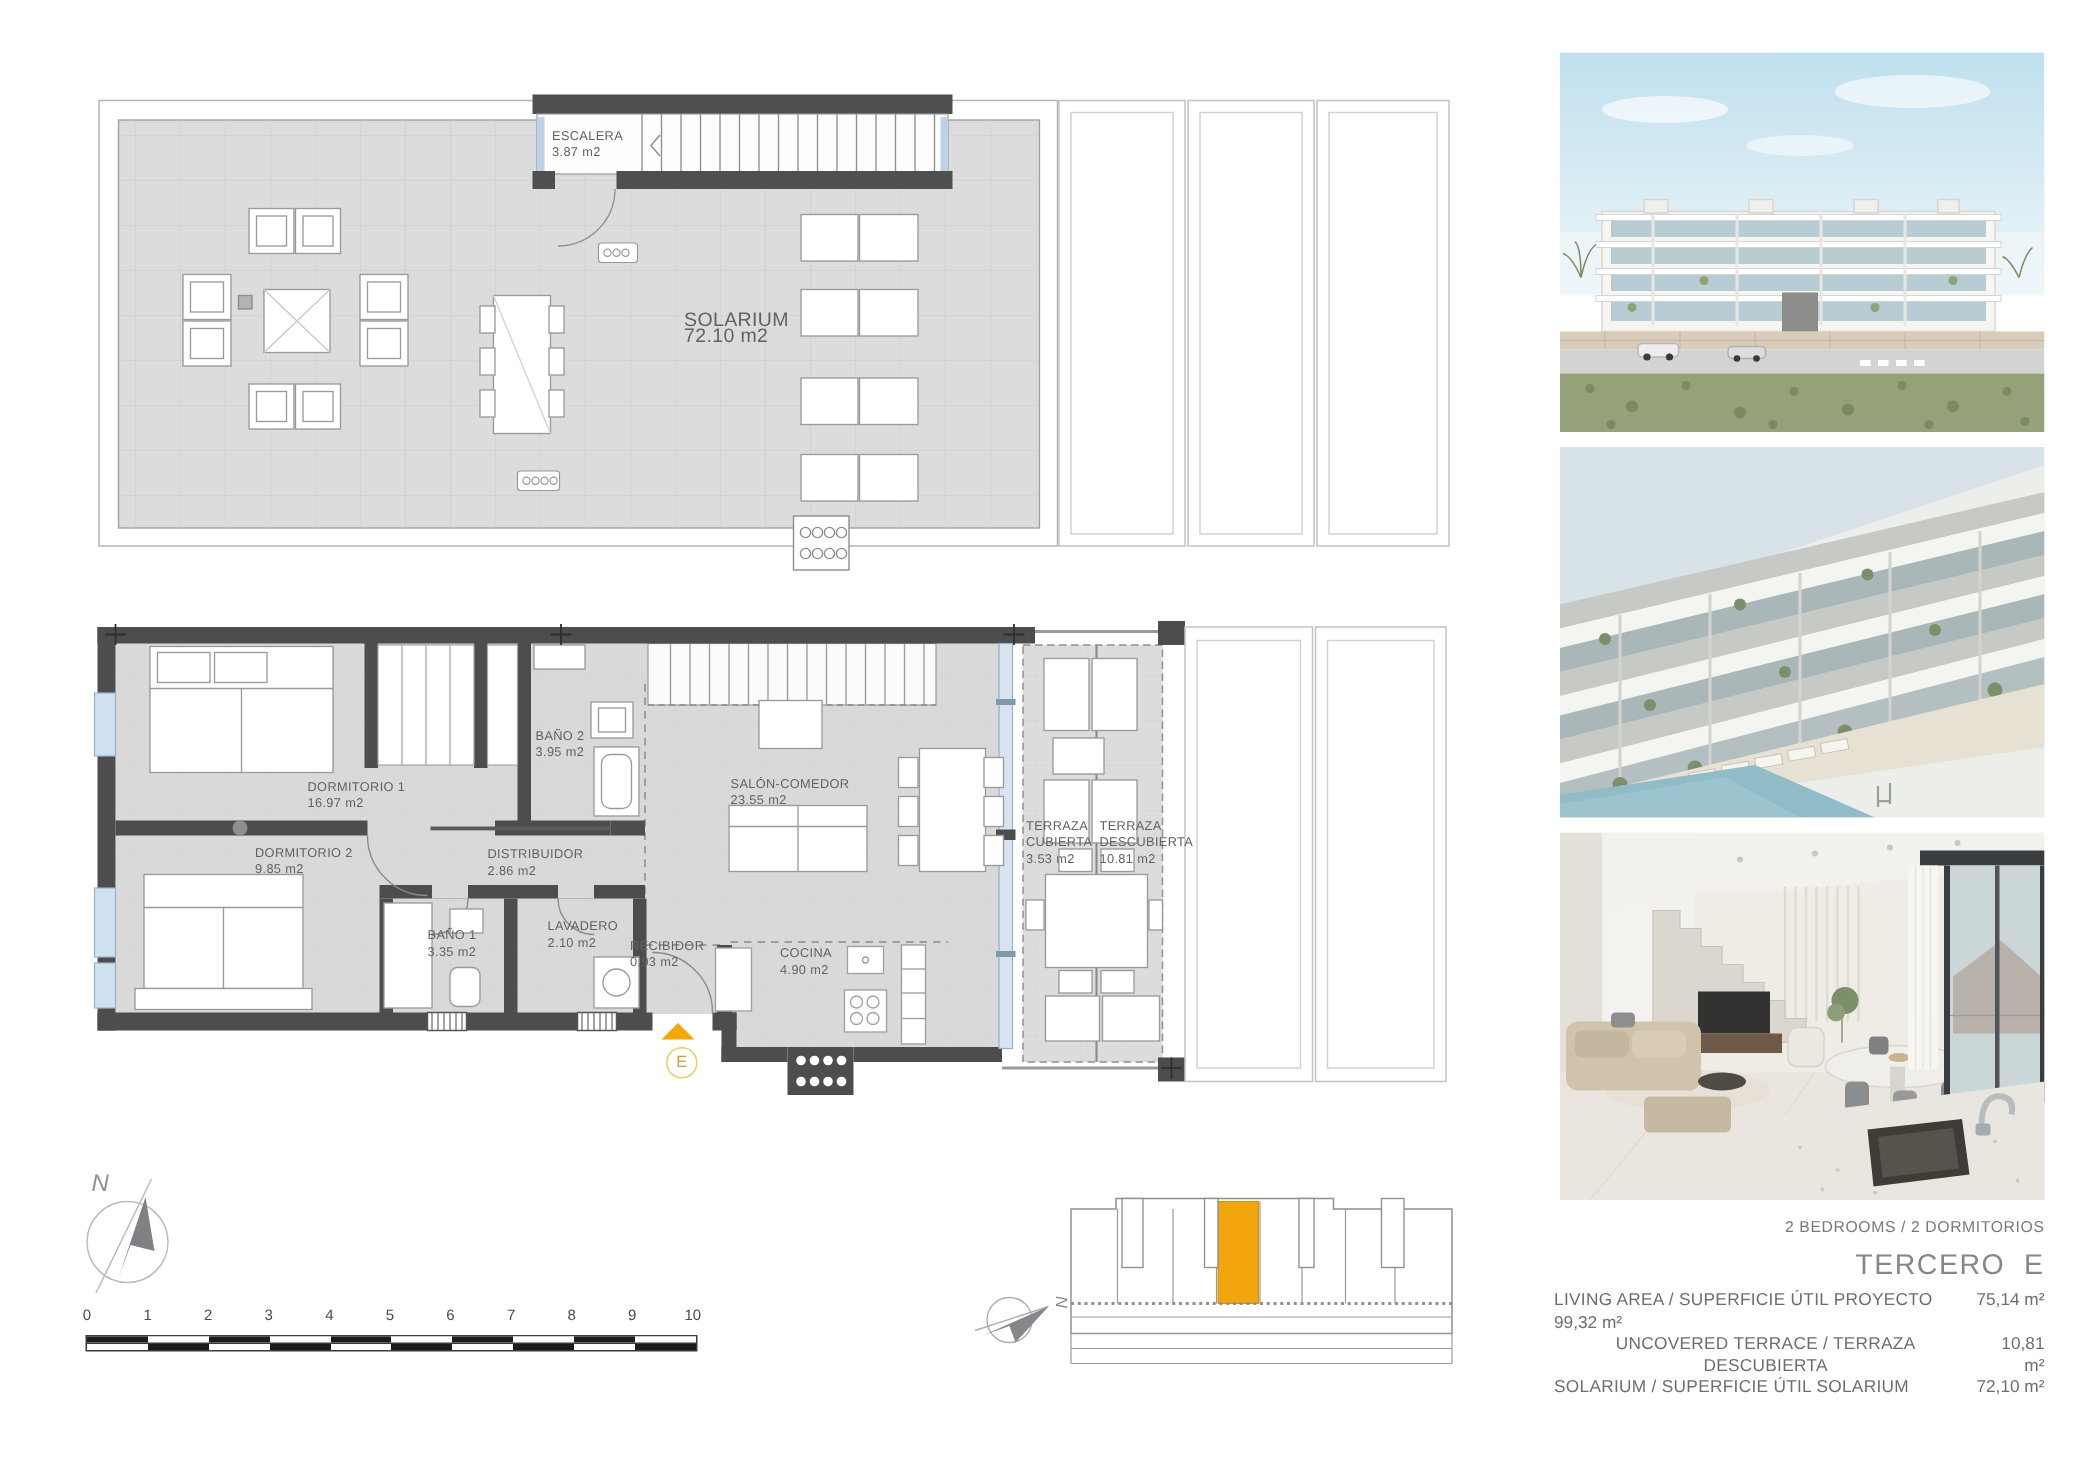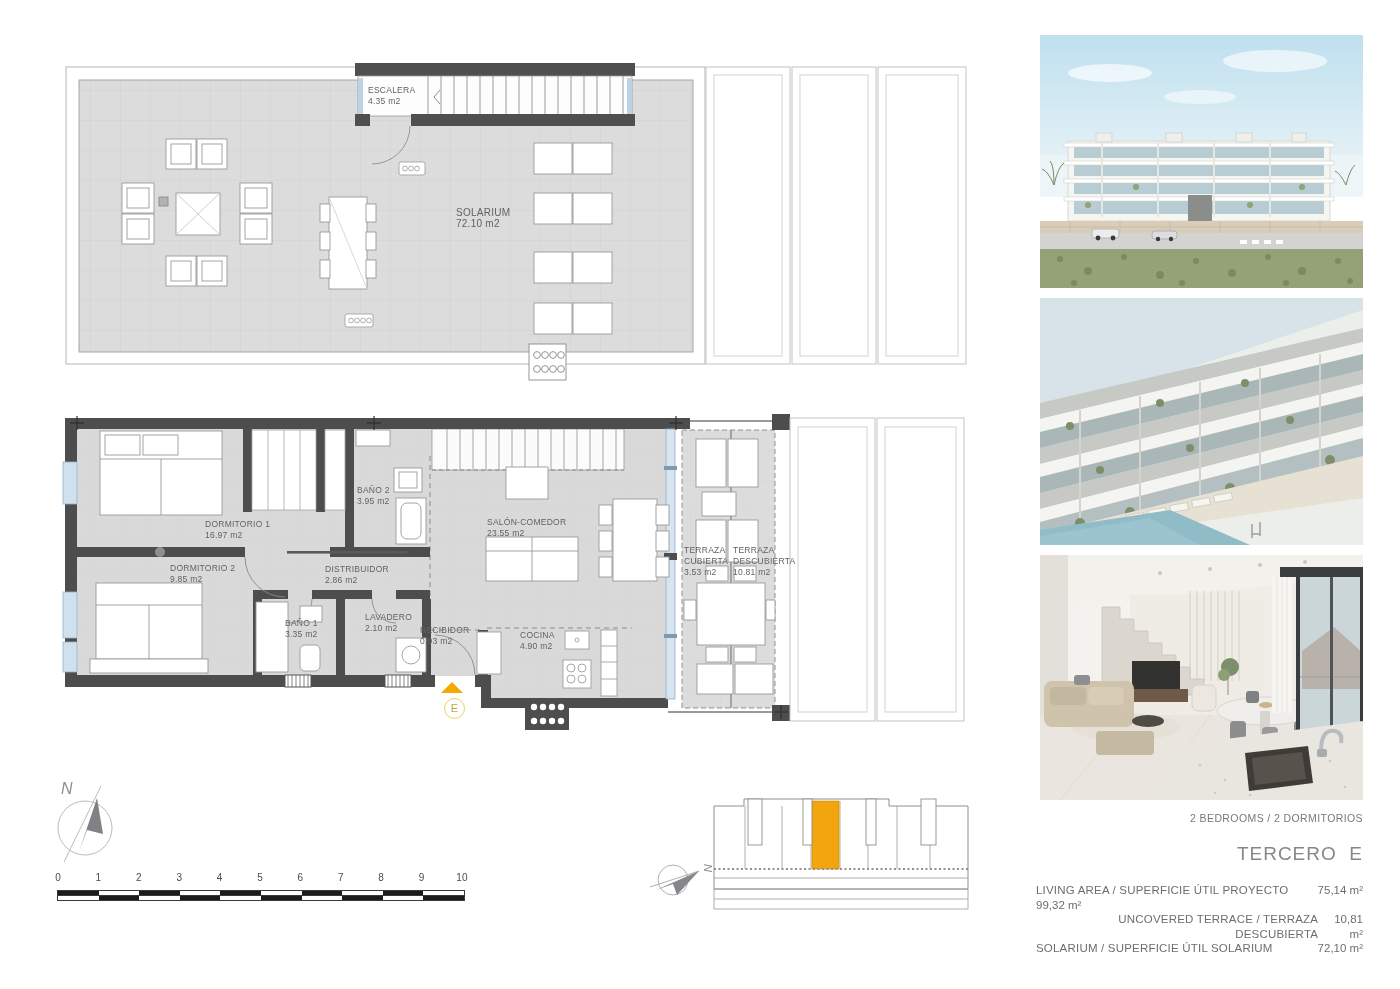--- a/index.html
+++ b/index.html
@@ -19,24 +19,24 @@
   
   .scale-ticks{position:absolute;left:50px;top:872px;width:420px;display:flex;
        justify-content:space-between;font-size:10px;color:#4a4a4a}
   .scale-ticks span{width:16px;text-align:center}
   .scale-bar{position:absolute;left:57px;top:890px;width:406px;border:1px solid #3a3a3a}
   .scale-bar .row{height:4px;background:repeating-linear-gradient(90deg,#1c1c1c 0 40.6px,#ffffff 40.6px 81.2px)}
   .scale-bar .row.off{background:repeating-linear-gradient(90deg,#ffffff 0 40.6px,#1c1c1c 40.6px 81.2px);
        border-top:1px solid #3a3a3a}
   
   .info{position:absolute;left:1036px;top:812px;width:327px;text-align:right}
-  .unit-type{font-size:10.5px;letter-spacing:.4px;color:#77797c;margin-bottom:19px}
-  .sheet-title{font-size:19px;letter-spacing:1px;color:#85888b;white-space:pre;margin-bottom:18px}
+  .unit-type{font-size:10.5px;letter-spacing:.4px;color:#77797c;margin-bottom:9px}
+  .sheet-title{font-size:19px;letter-spacing:1px;color:#85888b;white-space:pre;margin-bottom:5px}
   .spec-row{display:flex;justify-content:space-between;font-size:11.5px;line-height:14.6px;color:#6b6e71}
-  .spec-row .lbl{text-align:right;letter-spacing:.2px}
+  .spec-row .lbl{text-align:center;letter-spacing:.2px}
   .spec-row .val{}
 </style>
 </head>
 <body>
 
 <svg class="abs" style="left:60px;top:58px" width="910" height="325" viewBox="60 58 910 325">
   <defs>
     <pattern id="g1" width="30" height="30" patternUnits="userSpaceOnUse">
       <path d="M30 0 H0 V30" fill="none" stroke="#cbcbcb" stroke-width="0.7"></path>
     </pattern>
@@ -149,23 +149,23 @@
     <rect x="714" y="75" width="68" height="281" fill="none" stroke="#d2d2d2"></rect>
     <rect x="792" y="67" width="84" height="297" stroke="#c3c3c3"></rect>
     <rect x="800" y="75" width="68" height="281" fill="none" stroke="#d2d2d2"></rect>
     <rect x="878" y="67" width="88" height="297" stroke="#c3c3c3"></rect>
     <rect x="886" y="75" width="72" height="281" fill="none" stroke="#d2d2d2"></rect>
   </g>
 </svg>
 
 <div class="rlabel" style="left:368px;top:85px">
   <div class="nm">ESCALERA</div>
-  <div class="a">4.35 m2</div>
-</div>
-<div class="rlabel" style="left:456px;top:207px;font-size:10px">
+  <div class="a">3.87 m2</div>
+</div>
+<div class="rlabel" style="left:456px;top:207px;font-size:13px">
   <div class="nm">SOLARIUM</div>
   <div class="a">72.10 m2</div>
 </div>
 
 <svg class="abs" style="left:55px;top:405px" width="915" height="345" viewBox="55 405 915 345">
   <defs>
     <pattern id="g2" width="30" height="30" patternUnits="userSpaceOnUse">
       <path d="M30 0 H0 V30" fill="none" stroke="#cecece" stroke-width="0.6"></path>
     </pattern>
   </defs>

